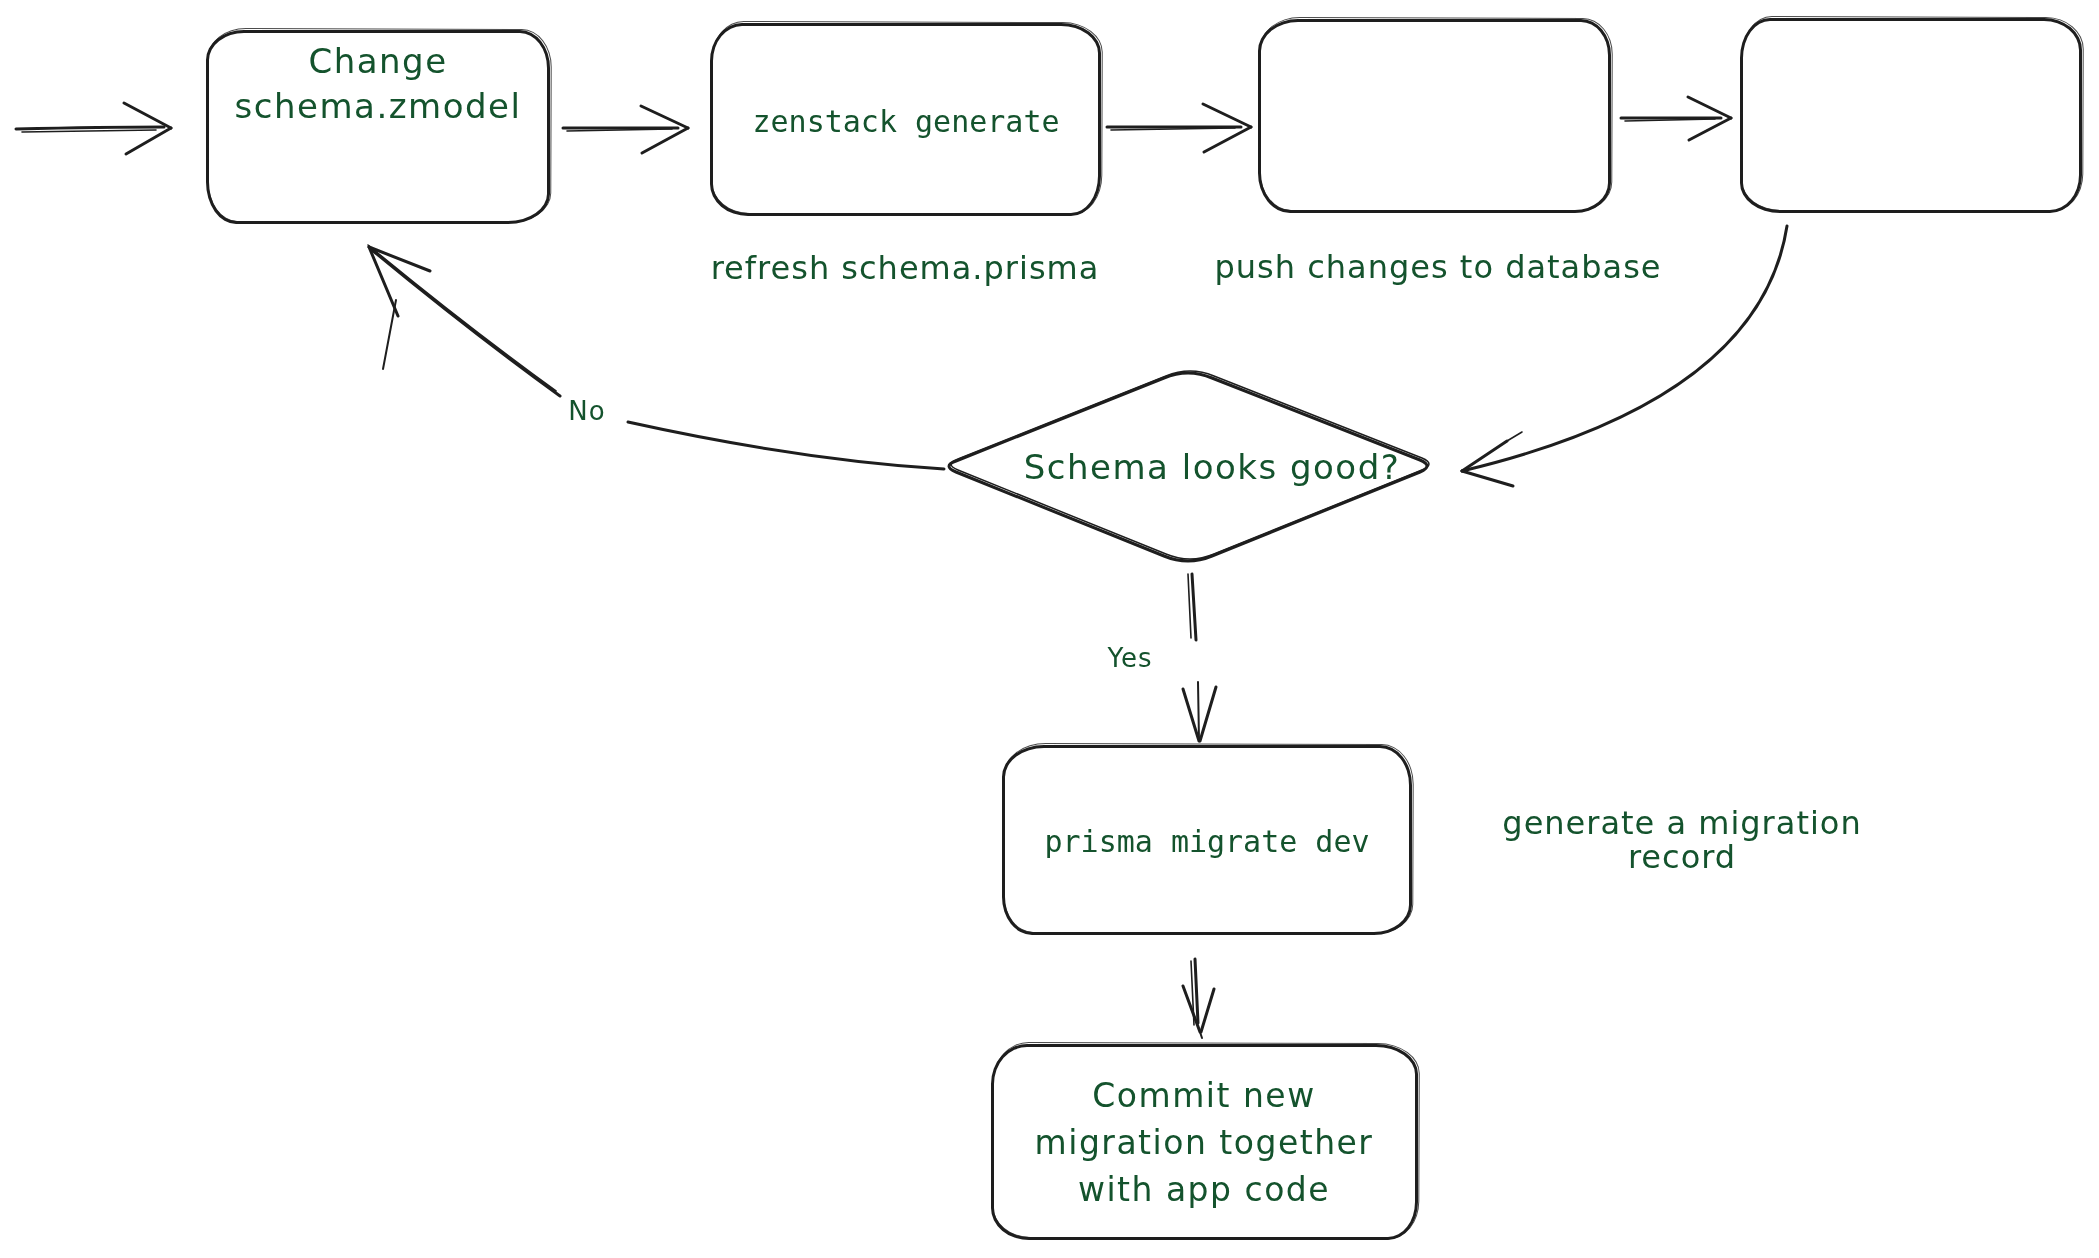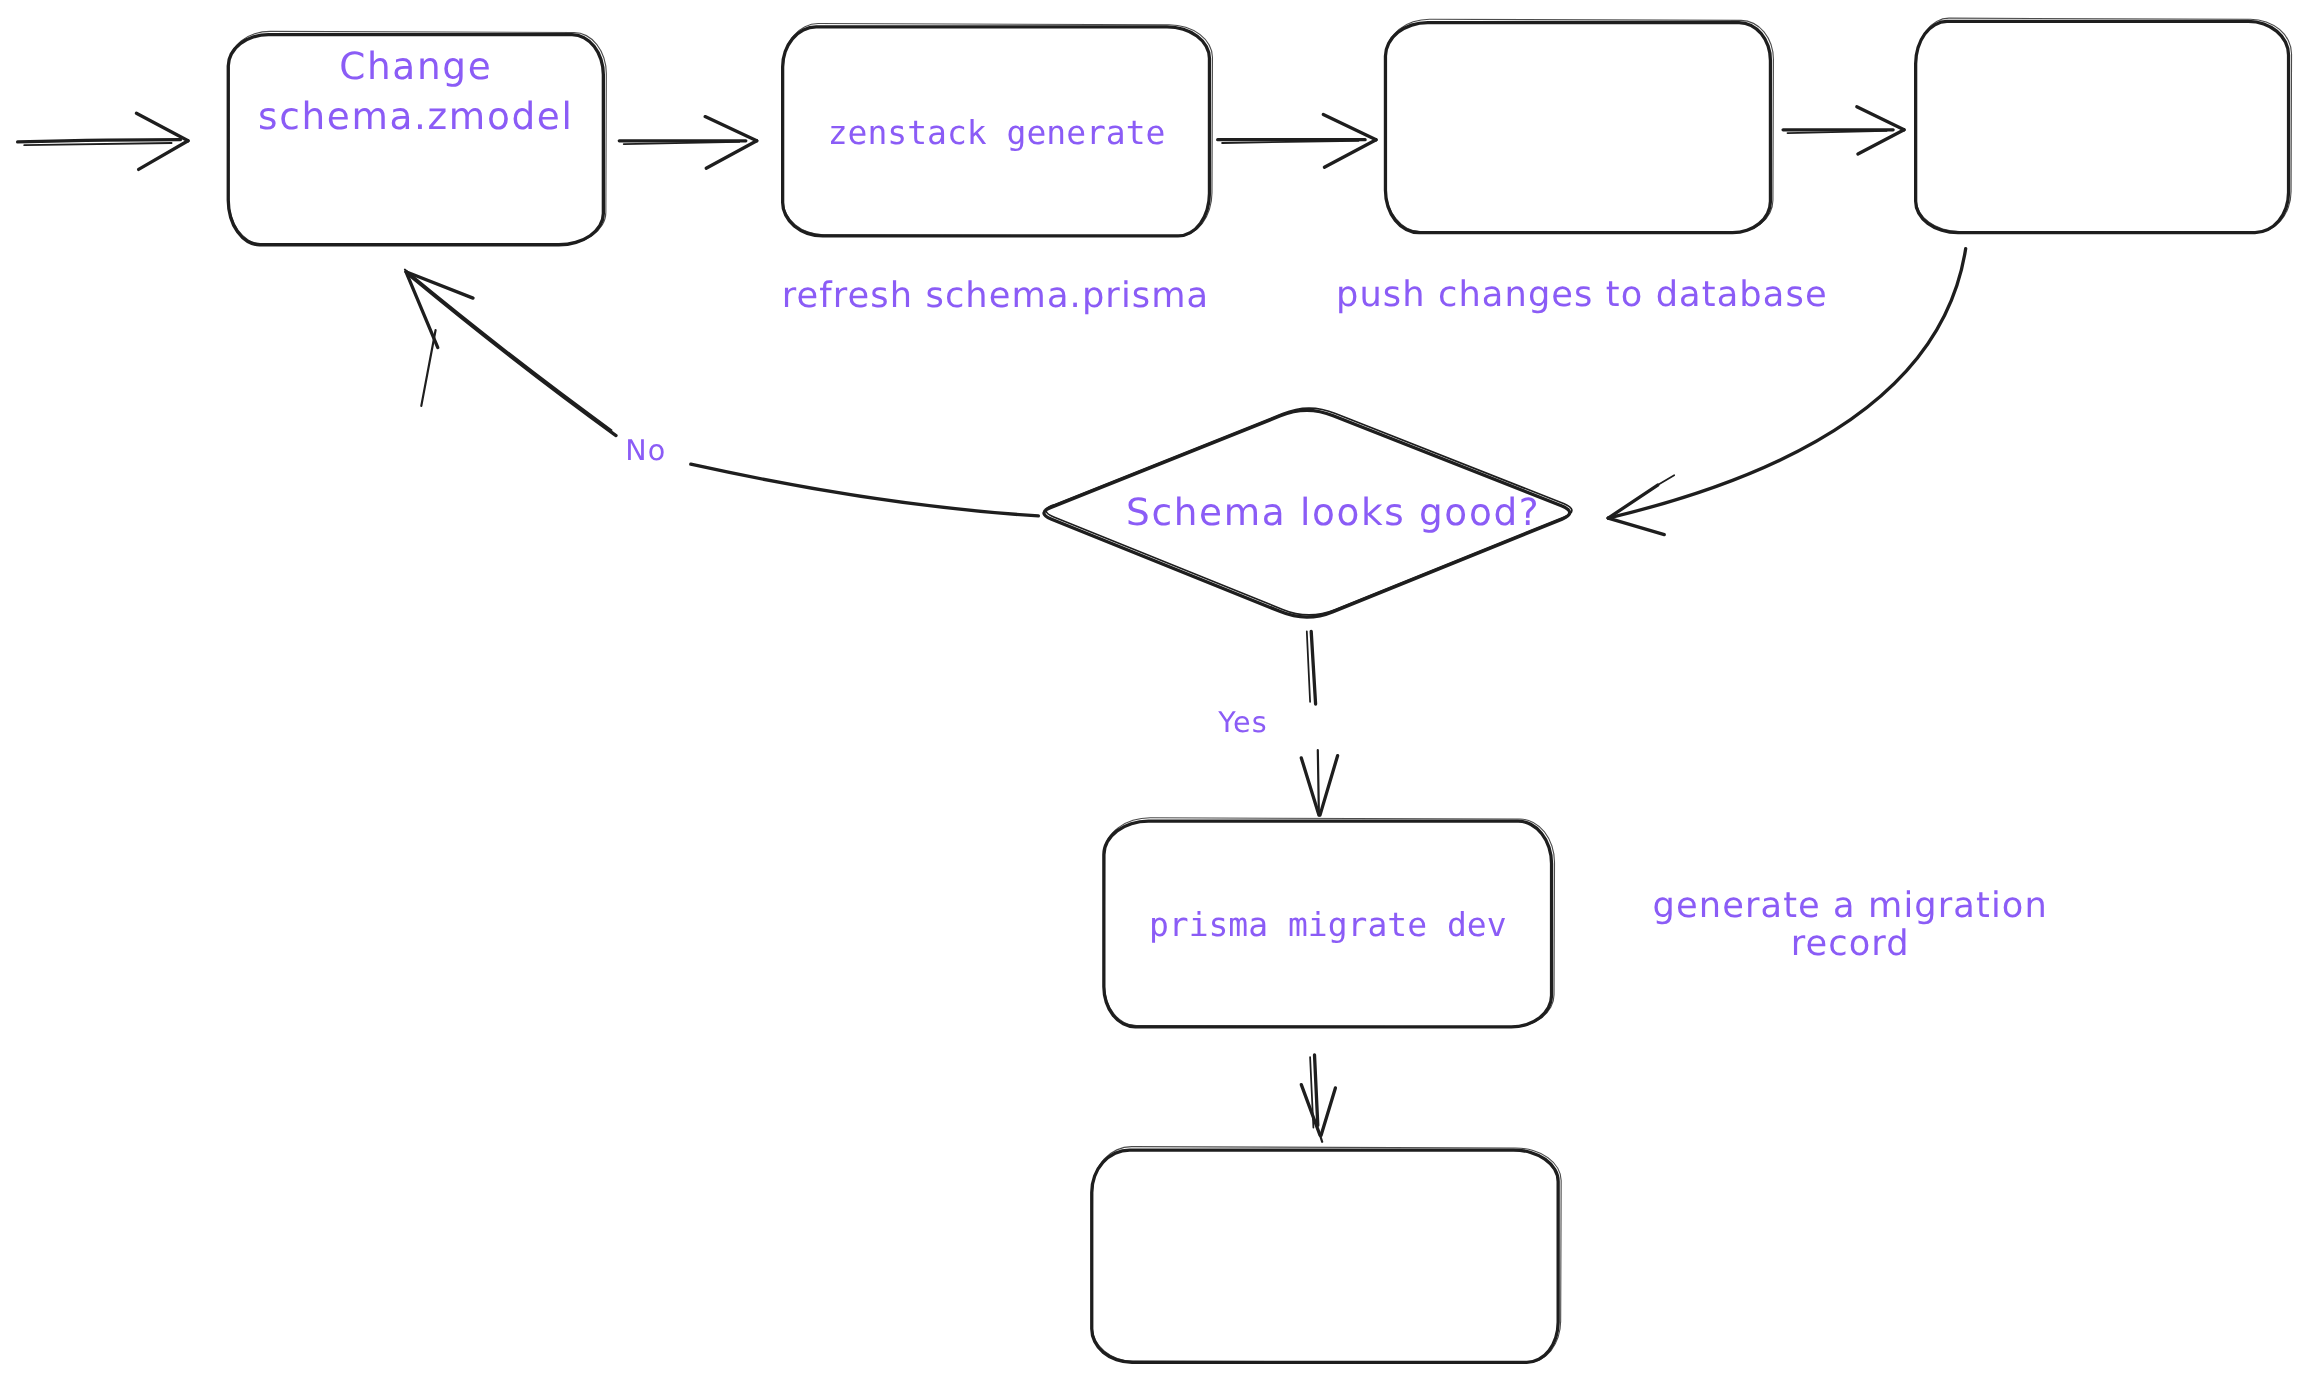--- a/index.html
+++ b/index.html
@@ -11,21 +11,21 @@
   .node::after{content:"";position:absolute;inset:-3px;border:1.5px solid rgba(30,30,30,.8);
                border-radius:inherit;transform:translate(1.5px,-1.5px) rotate(.2deg);pointer-events:none;}
   .n1{left:206px;top:30px;width:344px;height:194px;border-radius:38px 30px 42px 30px / 30px 38px 30px 42px;}
   .n2{left:710px;top:23px;width:391px;height:193px;border-radius:32px 40px 30px 38px / 38px 30px 40px 32px;}
   .n3{left:1258px;top:19px;width:353px;height:194px;border-radius:40px 30px 36px 32px / 32px 36px 30px 40px;}
   .n4{left:1740px;top:18px;width:342px;height:195px;border-radius:30px 38px 32px 40px / 40px 32px 38px 30px;}
   .n5{left:1002px;top:745px;width:410px;height:190px;border-radius:42px 32px 38px 30px / 32px 40px 30px 38px;}
   .n6{left:991px;top:1044px;width:427px;height:196px;border-radius:36px 42px 30px 38px / 40px 30px 38px 32px;}
   
   .t{position:absolute;transform:translate(-50%,-50%);text-align:center;white-space:pre-line;
-     color:#8b5cf6;line-height:45px;}
+     color:#14532d;line-height:45px;}
   .hand{font-size:34px;letter-spacing:1.5px;}
   .code{font-family:"DejaVu Sans Mono",monospace;font-size:30px;letter-spacing:0;}
   .cap{font-size:32px;letter-spacing:1px;line-height:34px;}
   .edge-label{font-size:26px;letter-spacing:1px;}
   .l1{left:378px;top:84px;}
   .l2{left:906px;top:121px;}
   .l3{left:1434px;top:117px;}
   .l4{left:1911px;top:95px;line-height:47px;}
   .ld{left:1212px;top:467px;}
   .l5{left:1207px;top:841px;}
@@ -114,20 +114,23 @@
   <div class="node n3"></div>
   <div class="node n4"></div>
   <div class="node n5"></div>
   <div class="node n6"></div>
 
   <div class="t hand l1">Change
 schema.zmodel</div>
   <div class="t code l2">zenstack generate</div>
   <div class="t hand ld">Schema looks good?</div>
   <div class="t code l5">prisma migrate dev</div>
+  <div class="t hand l6">Commit new
+migration together
+with app code</div>
 
   <div class="t cap c1">refresh schema.prisma</div>
   <div class="t cap c2">push changes to database</div>
   <div class="t cap c3">generate a migration record</div>
 
   <div class="t edge-label lno">No</div>
   <div class="t edge-label lyes">Yes</div>
 
 </div>
 

